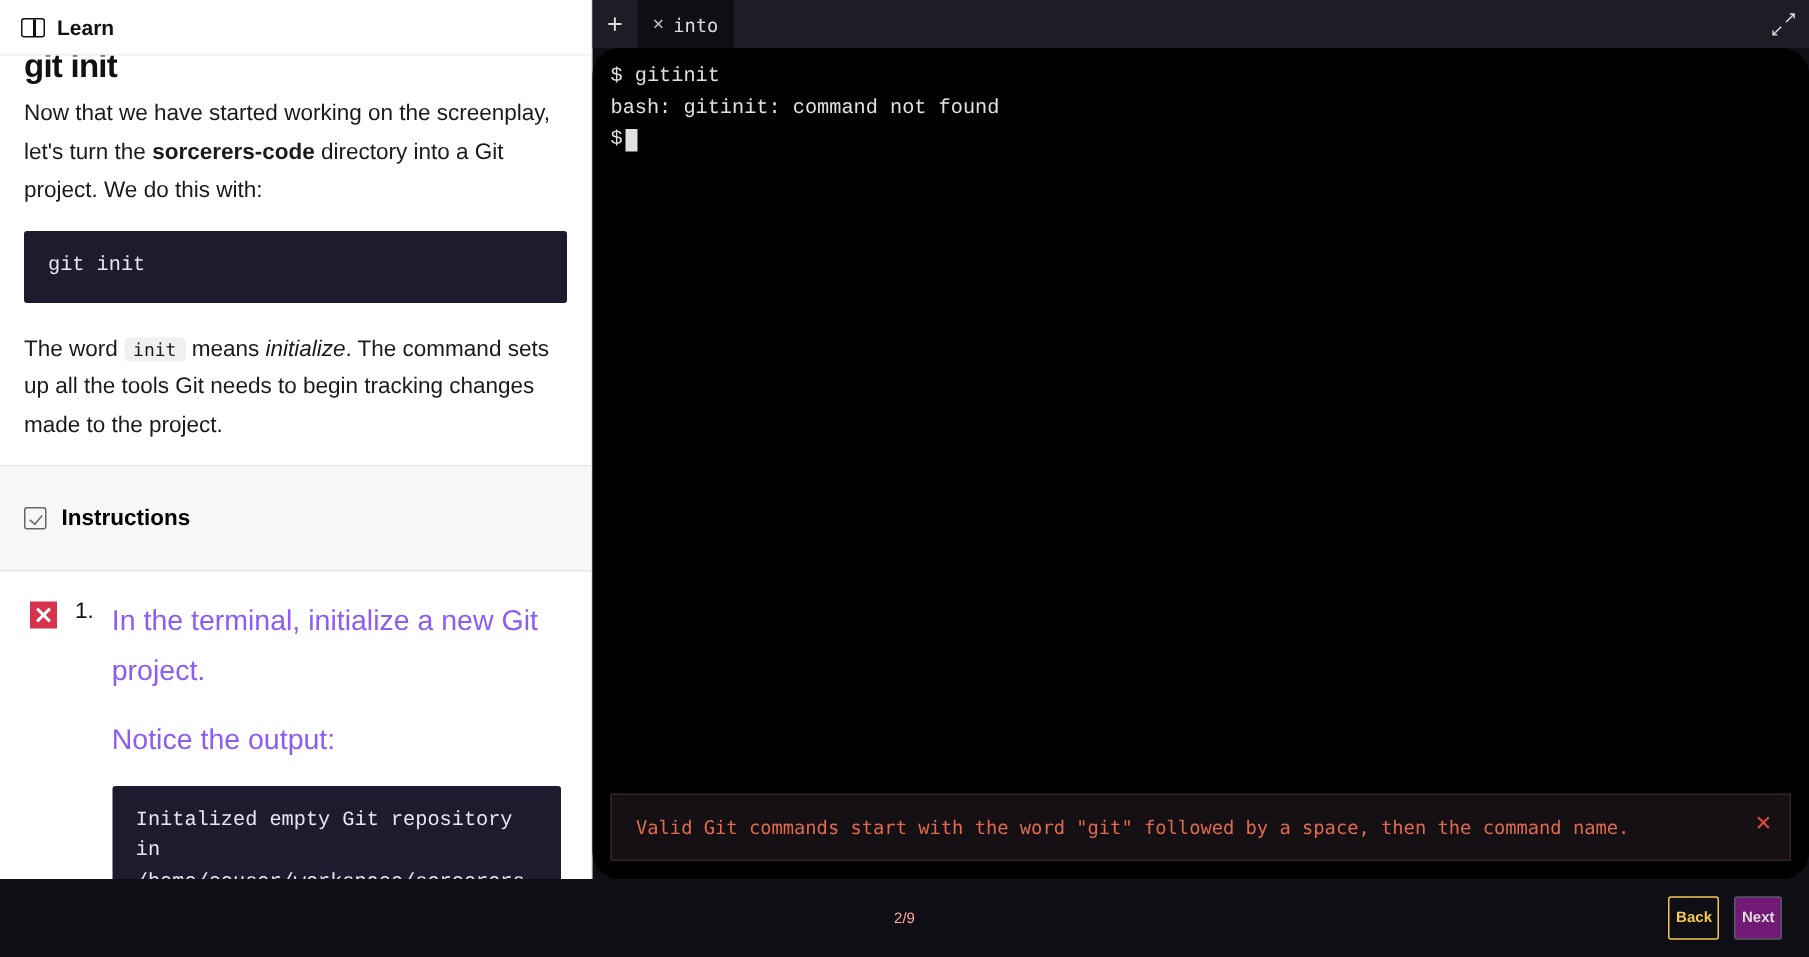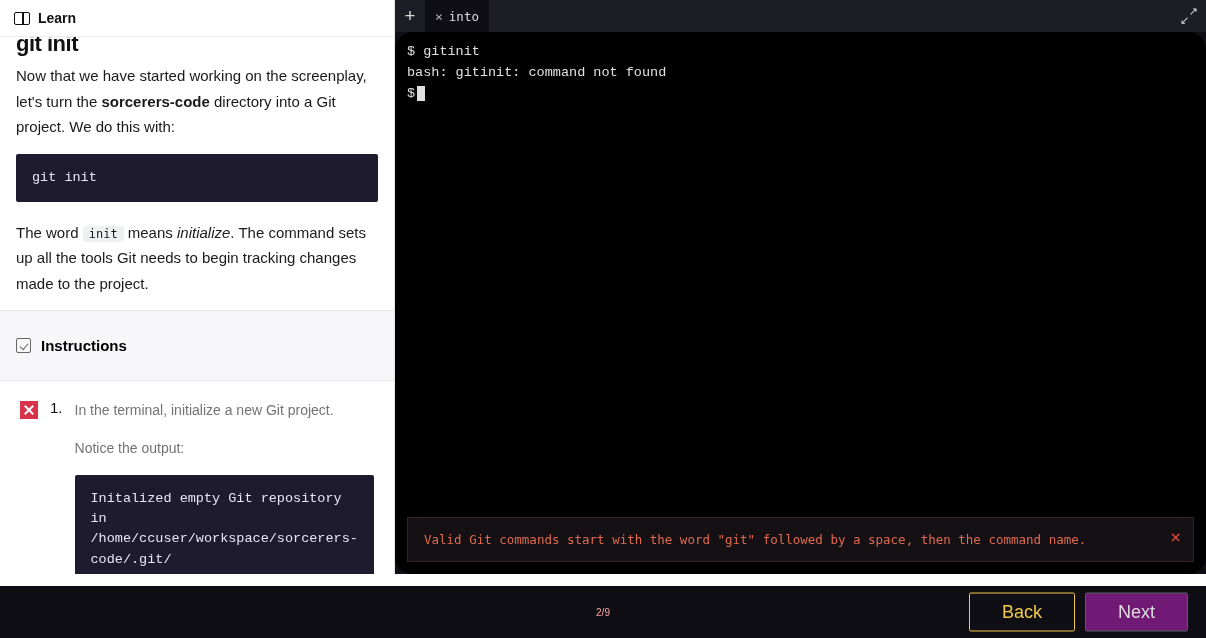--- a/index.html
+++ b/index.html
@@ -1,17 +1,17 @@
 <!DOCTYPE html>
 <html><head>
 <meta charset="utf-8">
 <style>
 * { box-sizing: border-box; margin: 0; padding: 0; }
 html, body { width: 1206px; height: 638px; font-family: -apple-system, BlinkMacSystemFont, "Segoe UI", Arial, sans-serif; overflow: hidden; background: #fff; }
-.app { display: flex; flex-direction: column; height: 100%; gap: 12px; }
+.app { display: flex; flex-direction: column; height: 100%; }
 .main { display: flex; flex: 1; min-height: 0; }
 .left { width: 395px; display: flex; flex-direction: column; background: #fff; overflow: hidden; border-right: 1px solid #e6e6e6; }
 .learn-header { display: flex; align-items: center; gap: 8px; padding: 10px 14px; font-size: 14px; font-weight: 600; color: #111; border-bottom: 1px solid #eee; }
 .book-icon { width: 16px; height: 13px; border: 1.5px solid #111; border-radius: 2px; position: relative; }
 .book-icon::after { content: ""; position: absolute; left: 50%; top: 0; bottom: 0; width: 1.5px; background: #111; }
 .lesson-body { padding: 0 16px 16px 16px; overflow: hidden; flex: 1; }
 .lesson-title { font-weight: 800; font-size: 22px; color: #111; margin-top: -6px; margin-bottom: 6px; letter-spacing: -0.5px; filter: blur(0.3px); }
 .lesson-para { font-size: 15px; line-height: 1.7; color: #1a1a1a; margin-bottom: 14px; }
 .lesson-para strong { font-weight: 700; }
 .codebox { background: #1e1b2e; color: #e8e5f5; padding: 14px 16px; font-family: "SFMono-Regular", Consolas, "Liberation Mono", Menlo, monospace; font-size: 13.5px; border-radius: 2px; margin-bottom: 18px; line-height: 1.5; white-space: pre-wrap; }
@@ -19,41 +19,41 @@
 .instructions-hdr { display: flex; align-items: center; gap: 10px; background: #f7f7f9; padding: 26px 16px; font-weight: 600; font-size: 15px; border-top: 1px solid #e8e8e8; border-bottom: 1px solid #e8e8e8; margin: 0 -16px 18px -16px; }
 .check-icon { width: 15px; height: 15px; border: 1.5px solid #666; border-radius: 2px; position: relative; }
 .check-icon::after { content: ""; position: absolute; left: 3px; top: 4px; width: 7px; height: 4px; border-left: 1.5px solid #666; border-bottom: 1.5px solid #666; transform: rotate(-50deg); }
 .instr-row { display: flex; gap: 12px; padding: 0 4px; }
 .x-badge { width: 18px; height: 18px; background: #d8324a; position: relative; flex: 0 0 18px; margin-top: 2px; }
 .x-badge::before, .x-badge::after { content: ""; position: absolute; left: 3px; top: 8px; width: 12px; height: 2px; background: #fff; }
 .x-badge::before { transform: rotate(45deg); }
 .x-badge::after { transform: rotate(-45deg); }
 .instr-num { font-size: 15px; font-weight: 400; color: #111; flex: 0 0 auto; }
 .instr-content { flex: 1; }
-.instr-text { font-size: 14px; line-height: 1.7; color: #737373; margin-bottom: 14px; }
+.instr-text { font-size: 19px; line-height: 1.7; color: #8b5cf6; margin-bottom: 14px; }
 .progress-bar { height: 4px; background: #f3b0bc; width: 100px; margin-left: -16px; position: relative; top: -6px; }
 .right { flex: 1; display: flex; flex-direction: column; background: #0e0e14; min-width: 0; position: relative; }
 .term-tabbar { display: flex; align-items: center; height: 32px; background: #1d1d26; color: #ddd; font-size: 12.5px; }
 .tab-add { width: 30px; display: flex; align-items: center; justify-content: center; font-size: 18px; color: #ddd; cursor: pointer; }
 .tab-item { display: flex; align-items: center; gap: 6px; padding: 0 10px; height: 100%; background: #0e0e14; font-family: monospace; }
 .tab-close { font-size: 13px; cursor: pointer; color: #bbb; }
 .tab-spacer { flex: 1; }
 .tab-expand { width: 34px; display: flex; align-items: center; justify-content: center; cursor: pointer; }
 .expand-icon { width: 14px; height: 14px; position: relative; }
 .expand-icon::before { content: "↗"; position: absolute; top: -4px; right: -2px; color: #ddd; font-size: 11px; }
 .expand-icon::after { content: "↙"; position: absolute; bottom: -4px; left: -2px; color: #ddd; font-size: 11px; }
 .term-area { flex: 1; background: #000; color: #e0e0e0; font-family: "SFMono-Regular", Consolas, "Liberation Mono", Menlo, monospace; font-size: 13.5px; padding: 10px 12px; line-height: 1.55; position: relative; border-radius: 18px; }
 .term-line { white-space: pre; }
 .cursor { display: inline-block; width: 8px; height: 15px; background: #e0e0e0; vertical-align: text-bottom; margin-left: 2px; }
 .error-bar { position: absolute; left: 12px; right: 12px; bottom: 12px; background: #141014; border: 1px solid #3a2222; padding: 12px 40px 12px 16px; font-family: "SFMono-Regular", Consolas, monospace; font-size: 12.5px; color: #e06a4f; display: flex; align-items: center; }
 .error-close { position: absolute; right: 12px; top: 10px; color: #d84a3a; font-size: 18px; cursor: pointer; line-height: 1; }
 .footer { height: 52px; background: #0e0e14; display: flex; align-items: center; justify-content: center; position: relative; color: #ddd; }
 .page-ind { font-size: 10px; color: #fca5a5; }
 .footer-btns { position: absolute; right: 18px; top: 50%; transform: translateY(-50%); display: flex; gap: 10px; }
-.btn { padding: 8px 32px; font-size: 18px; font-weight: 400; border-radius: 2px; cursor: pointer; }
+.btn { padding: 8px 4px; font-size: 10px; font-weight: 700; border-radius: 2px; cursor: pointer; }
 .btn-back { background: transparent; color: #f2c94c; border: 1.5px solid #f2c94c; }
 .btn-next { background: #701a75; color: #ddd; border: 1.5px solid #5a5a64; cursor: not-allowed; }
 em { font-style: italic; }
 </style>
 </head>
 <body>
 
 <div class="app">
   <div class="main">
     <div class="left">

